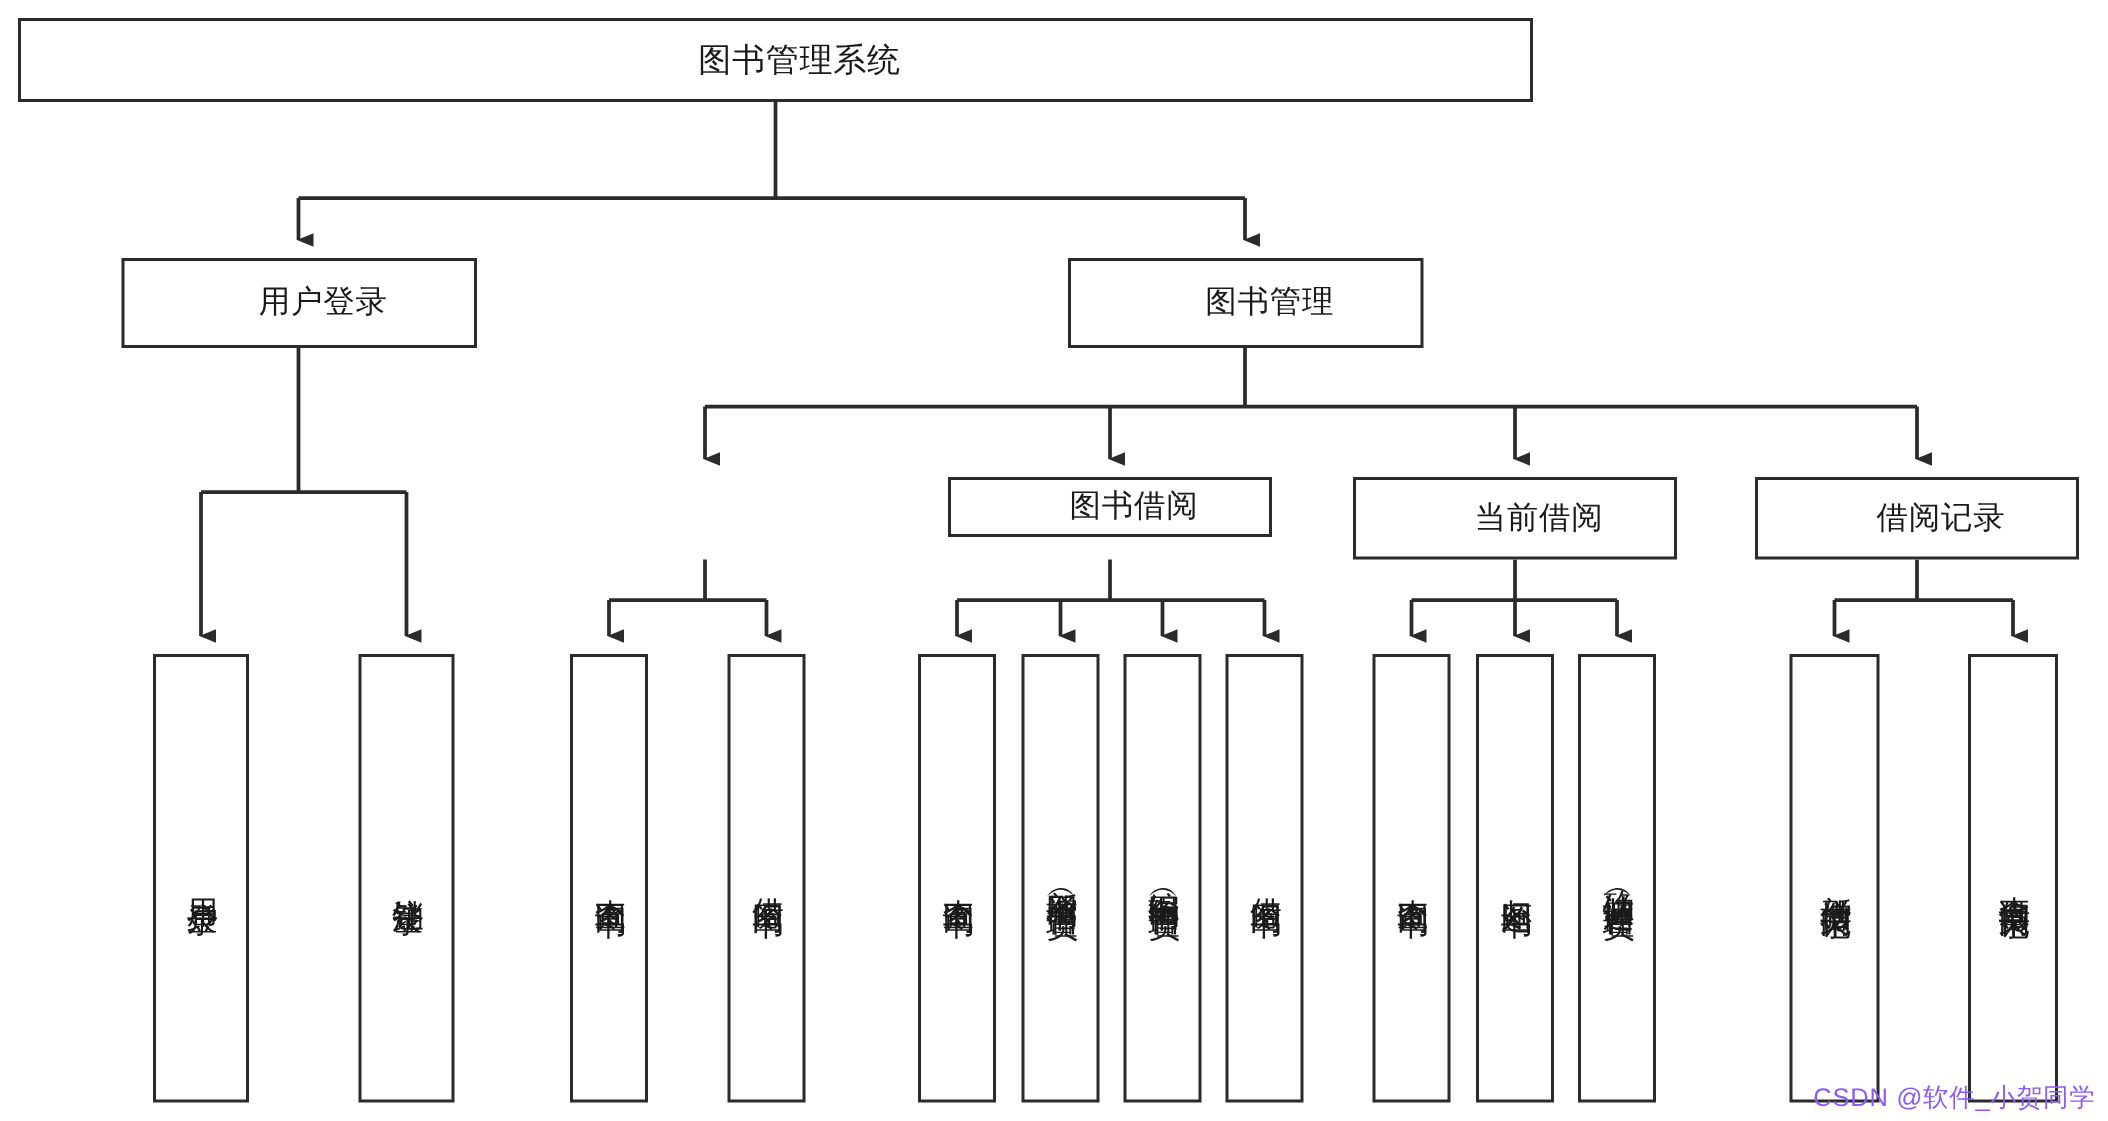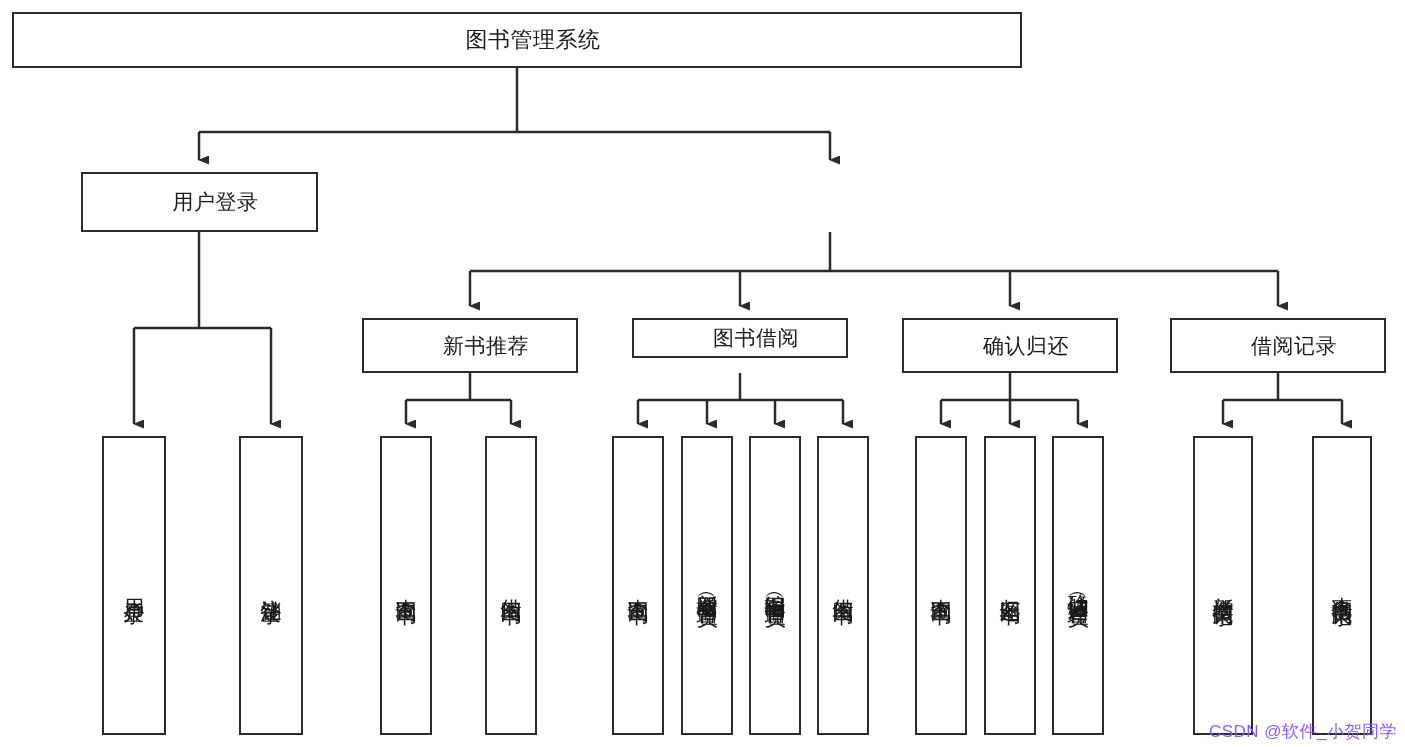--- a/index.html
+++ b/index.html
@@ -125,29 +125,29 @@
     </g>
   </svg>
 
   <div class="node node-h node-root" style="left:12px; top:12px; width:1010px; height:56px;">
     <span>图书管理系统</span>
   </div>
 
   <div class="node node-h" style="left:81px; top:172px; width:237px; height:60px;">
     <span>用户登录</span>
   </div>
+  <div class="node node-h" style="left:712px; top:172px; width:237px; height:60px;">
+    <span>图书管理</span>
+  </div>
 
-  <div class="node node-h" style="left:362px; top:318px; width:216px; height:55px;">
-    <span>新书推荐</span>
-  </div>
   <div class="node node-h" style="left:632px; top:318px; width:216px; height:40px;">
     <span>图书借阅</span>
   </div>
   <div class="node node-h" style="left:902px; top:318px; width:216px; height:55px;">
-    <span>确认归还</span>
+    <span>当前借阅</span>
   </div>
   <div class="node node-h" style="left:1170px; top:318px; width:216px; height:55px;justify-content:center;">
     <span>借阅记录</span>
   </div>
 
   <div class="node node-v" style="left:102px; top:436px; width:64px; height:299px;">
     <span class="vtext">用户登录</span>
   </div>
   <div class="node node-v" style="left:239px; top:436px; width:64px; height:299px;">
     <span class="vtext">注销登录</span>

